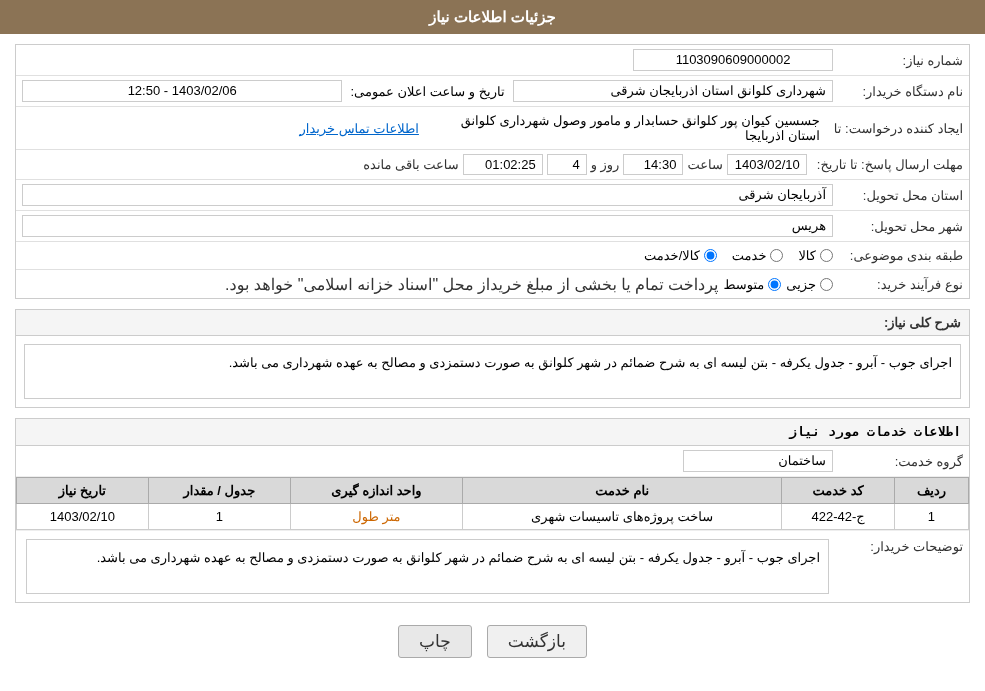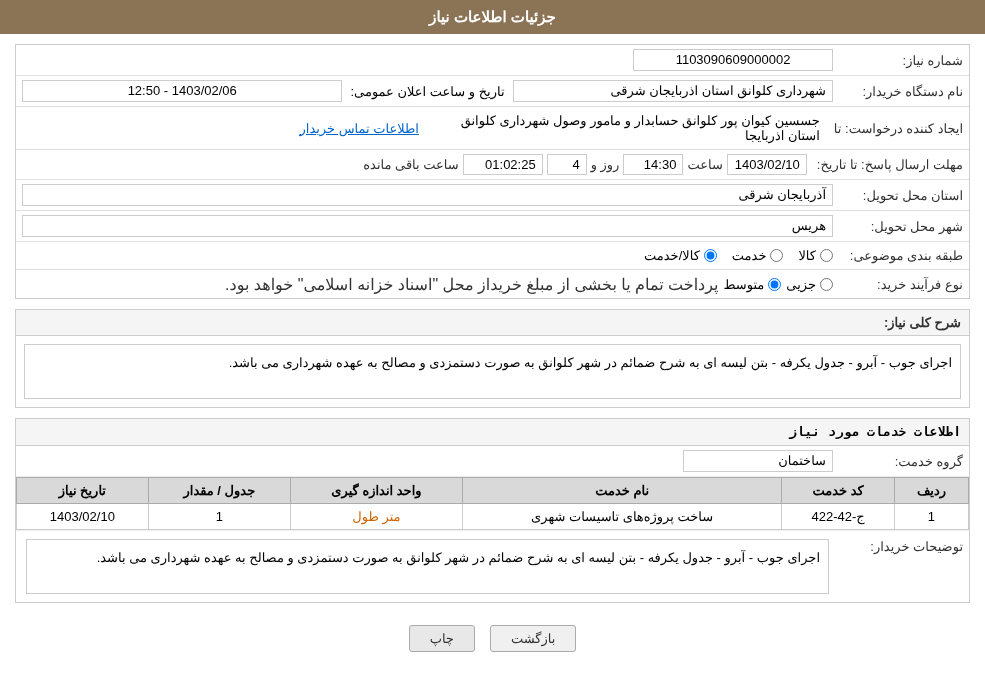--- a/index.html
+++ b/index.html
@@ -189,21 +189,21 @@
       display: flex;
       justify-content: center;
       gap: 15px;
       padding: 12px;
     }
     .btn {
       padding: 5px 20px;
       border: 1px solid #aaa;
       border-radius: 3px;
       cursor: pointer;
-      font-size: 13px;
+      font-size: 17px;
       font-family: Tahoma, Arial, sans-serif;
     }
     .btn-print {
       background: #e8e8e8;
       color: #333;
     }
     .btn-back {
       background: #f0f0f0;
       color: #333;
     }

